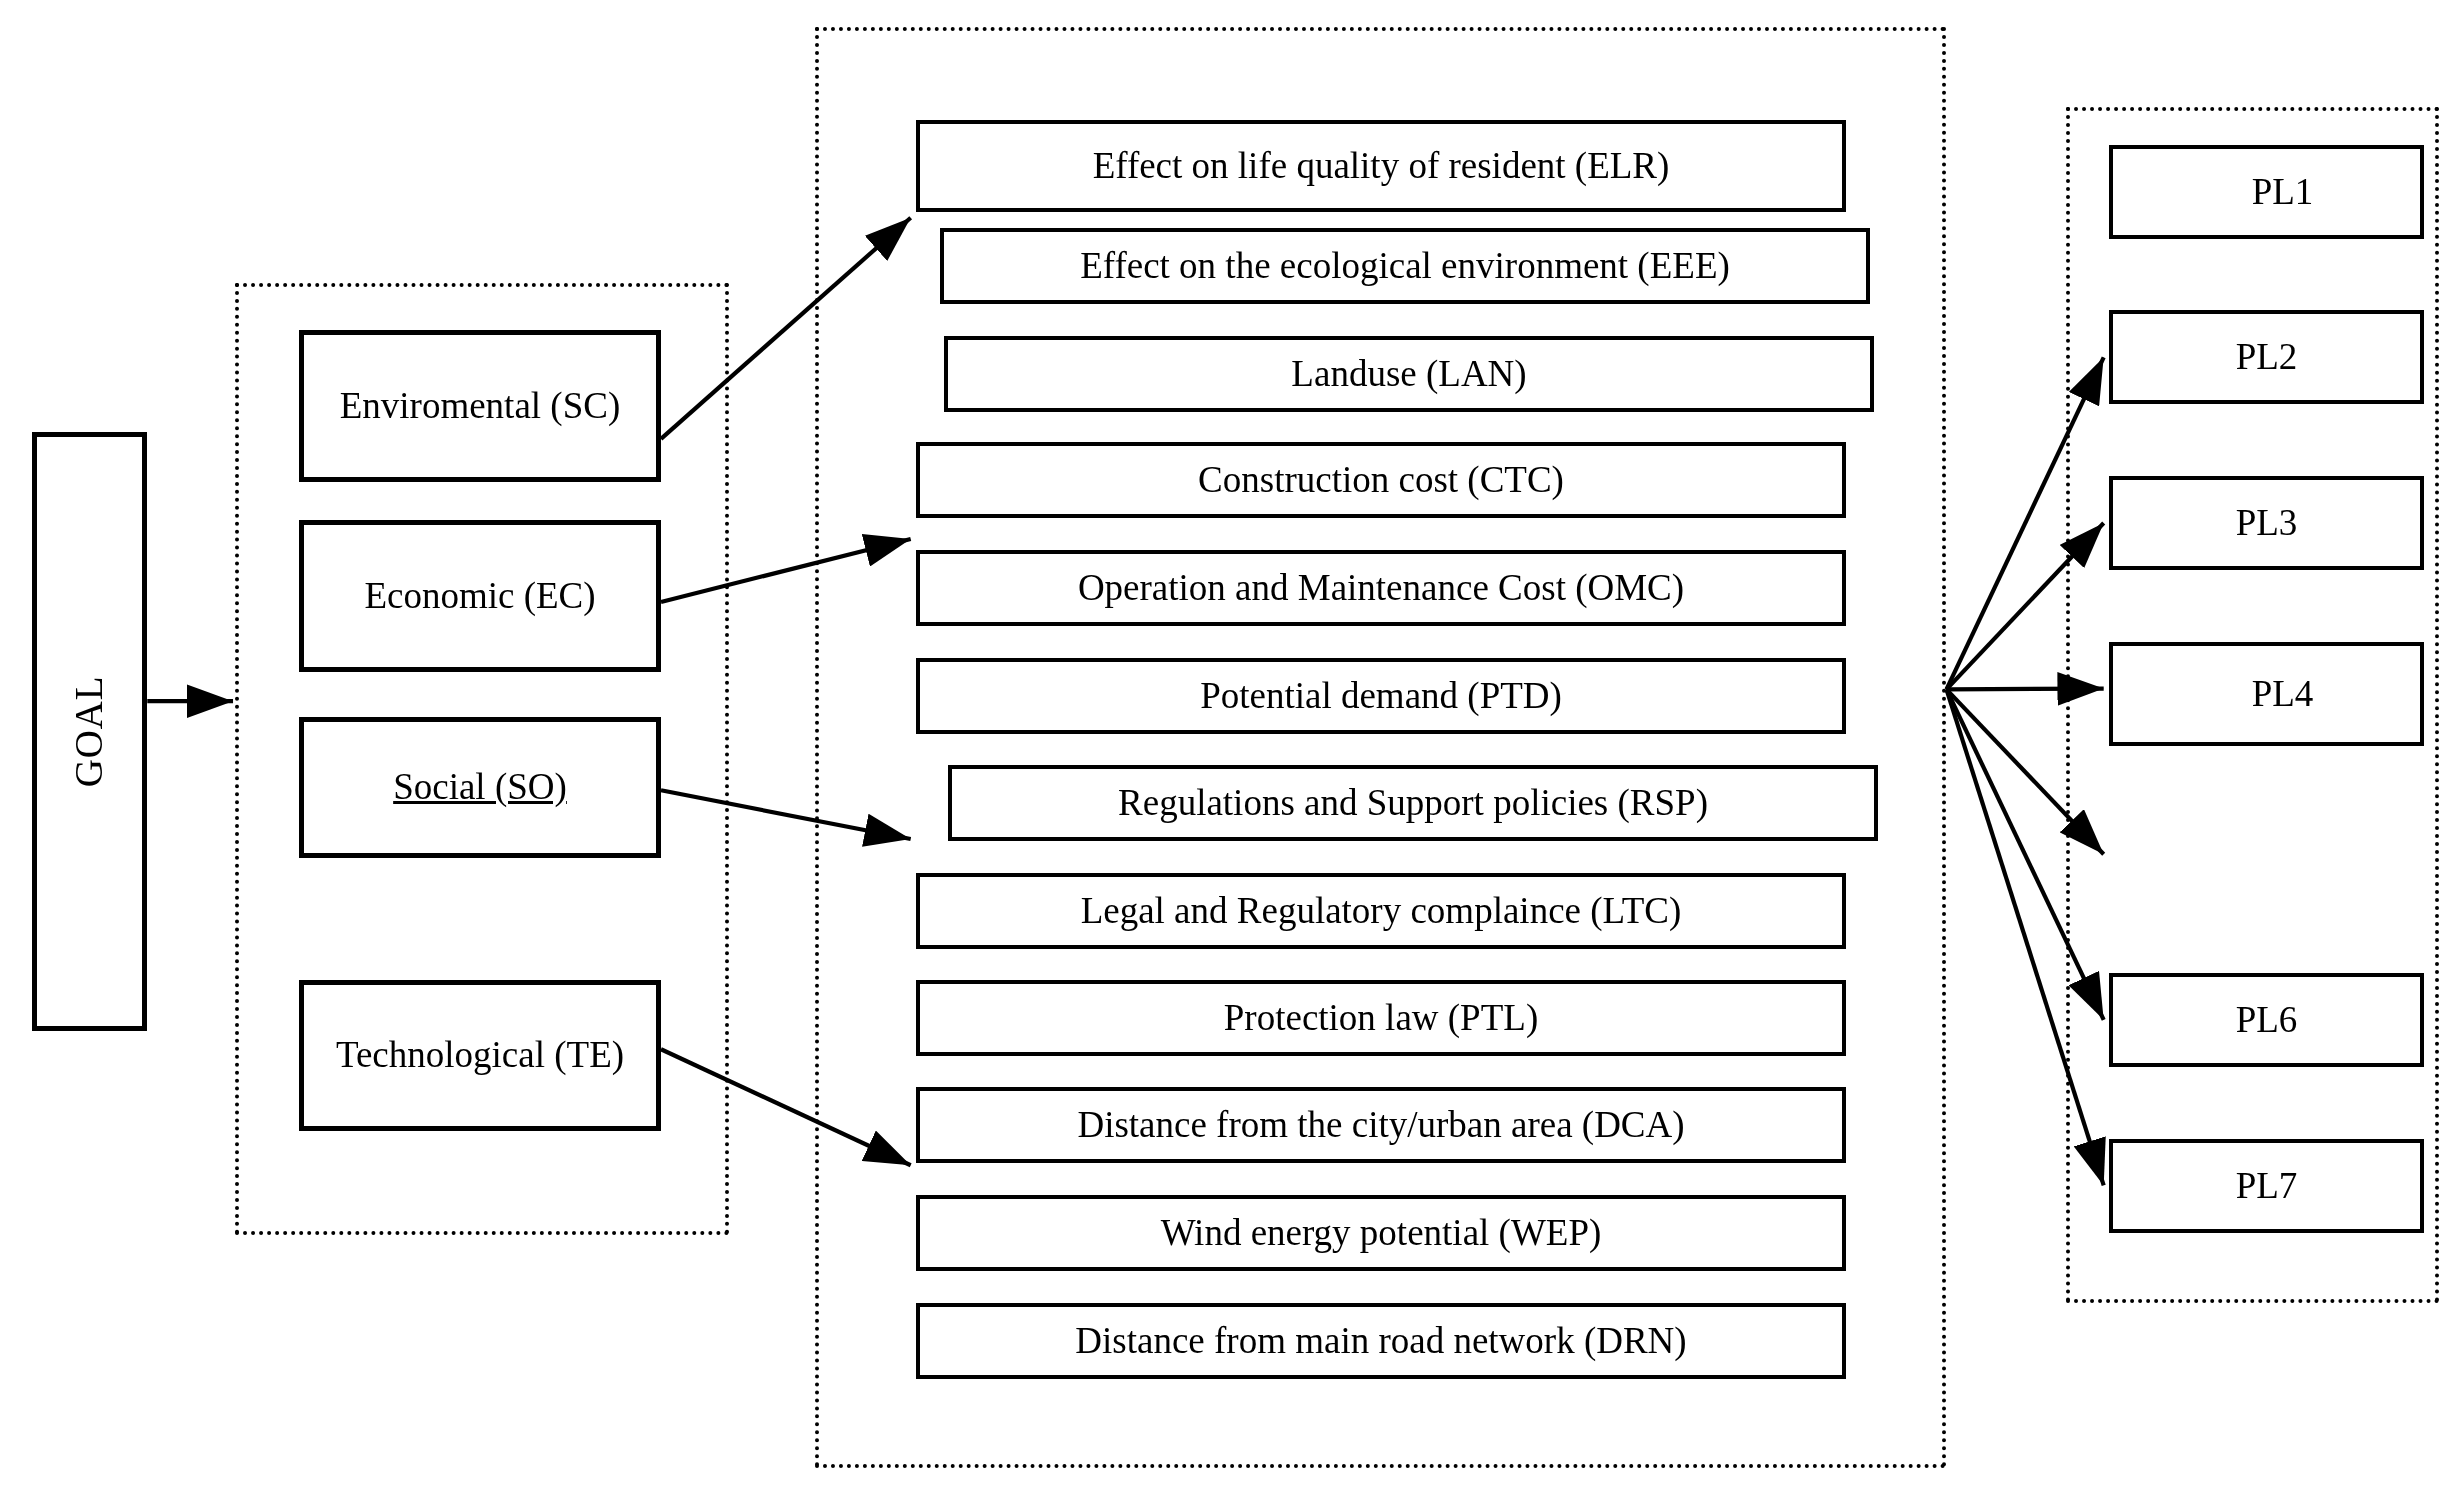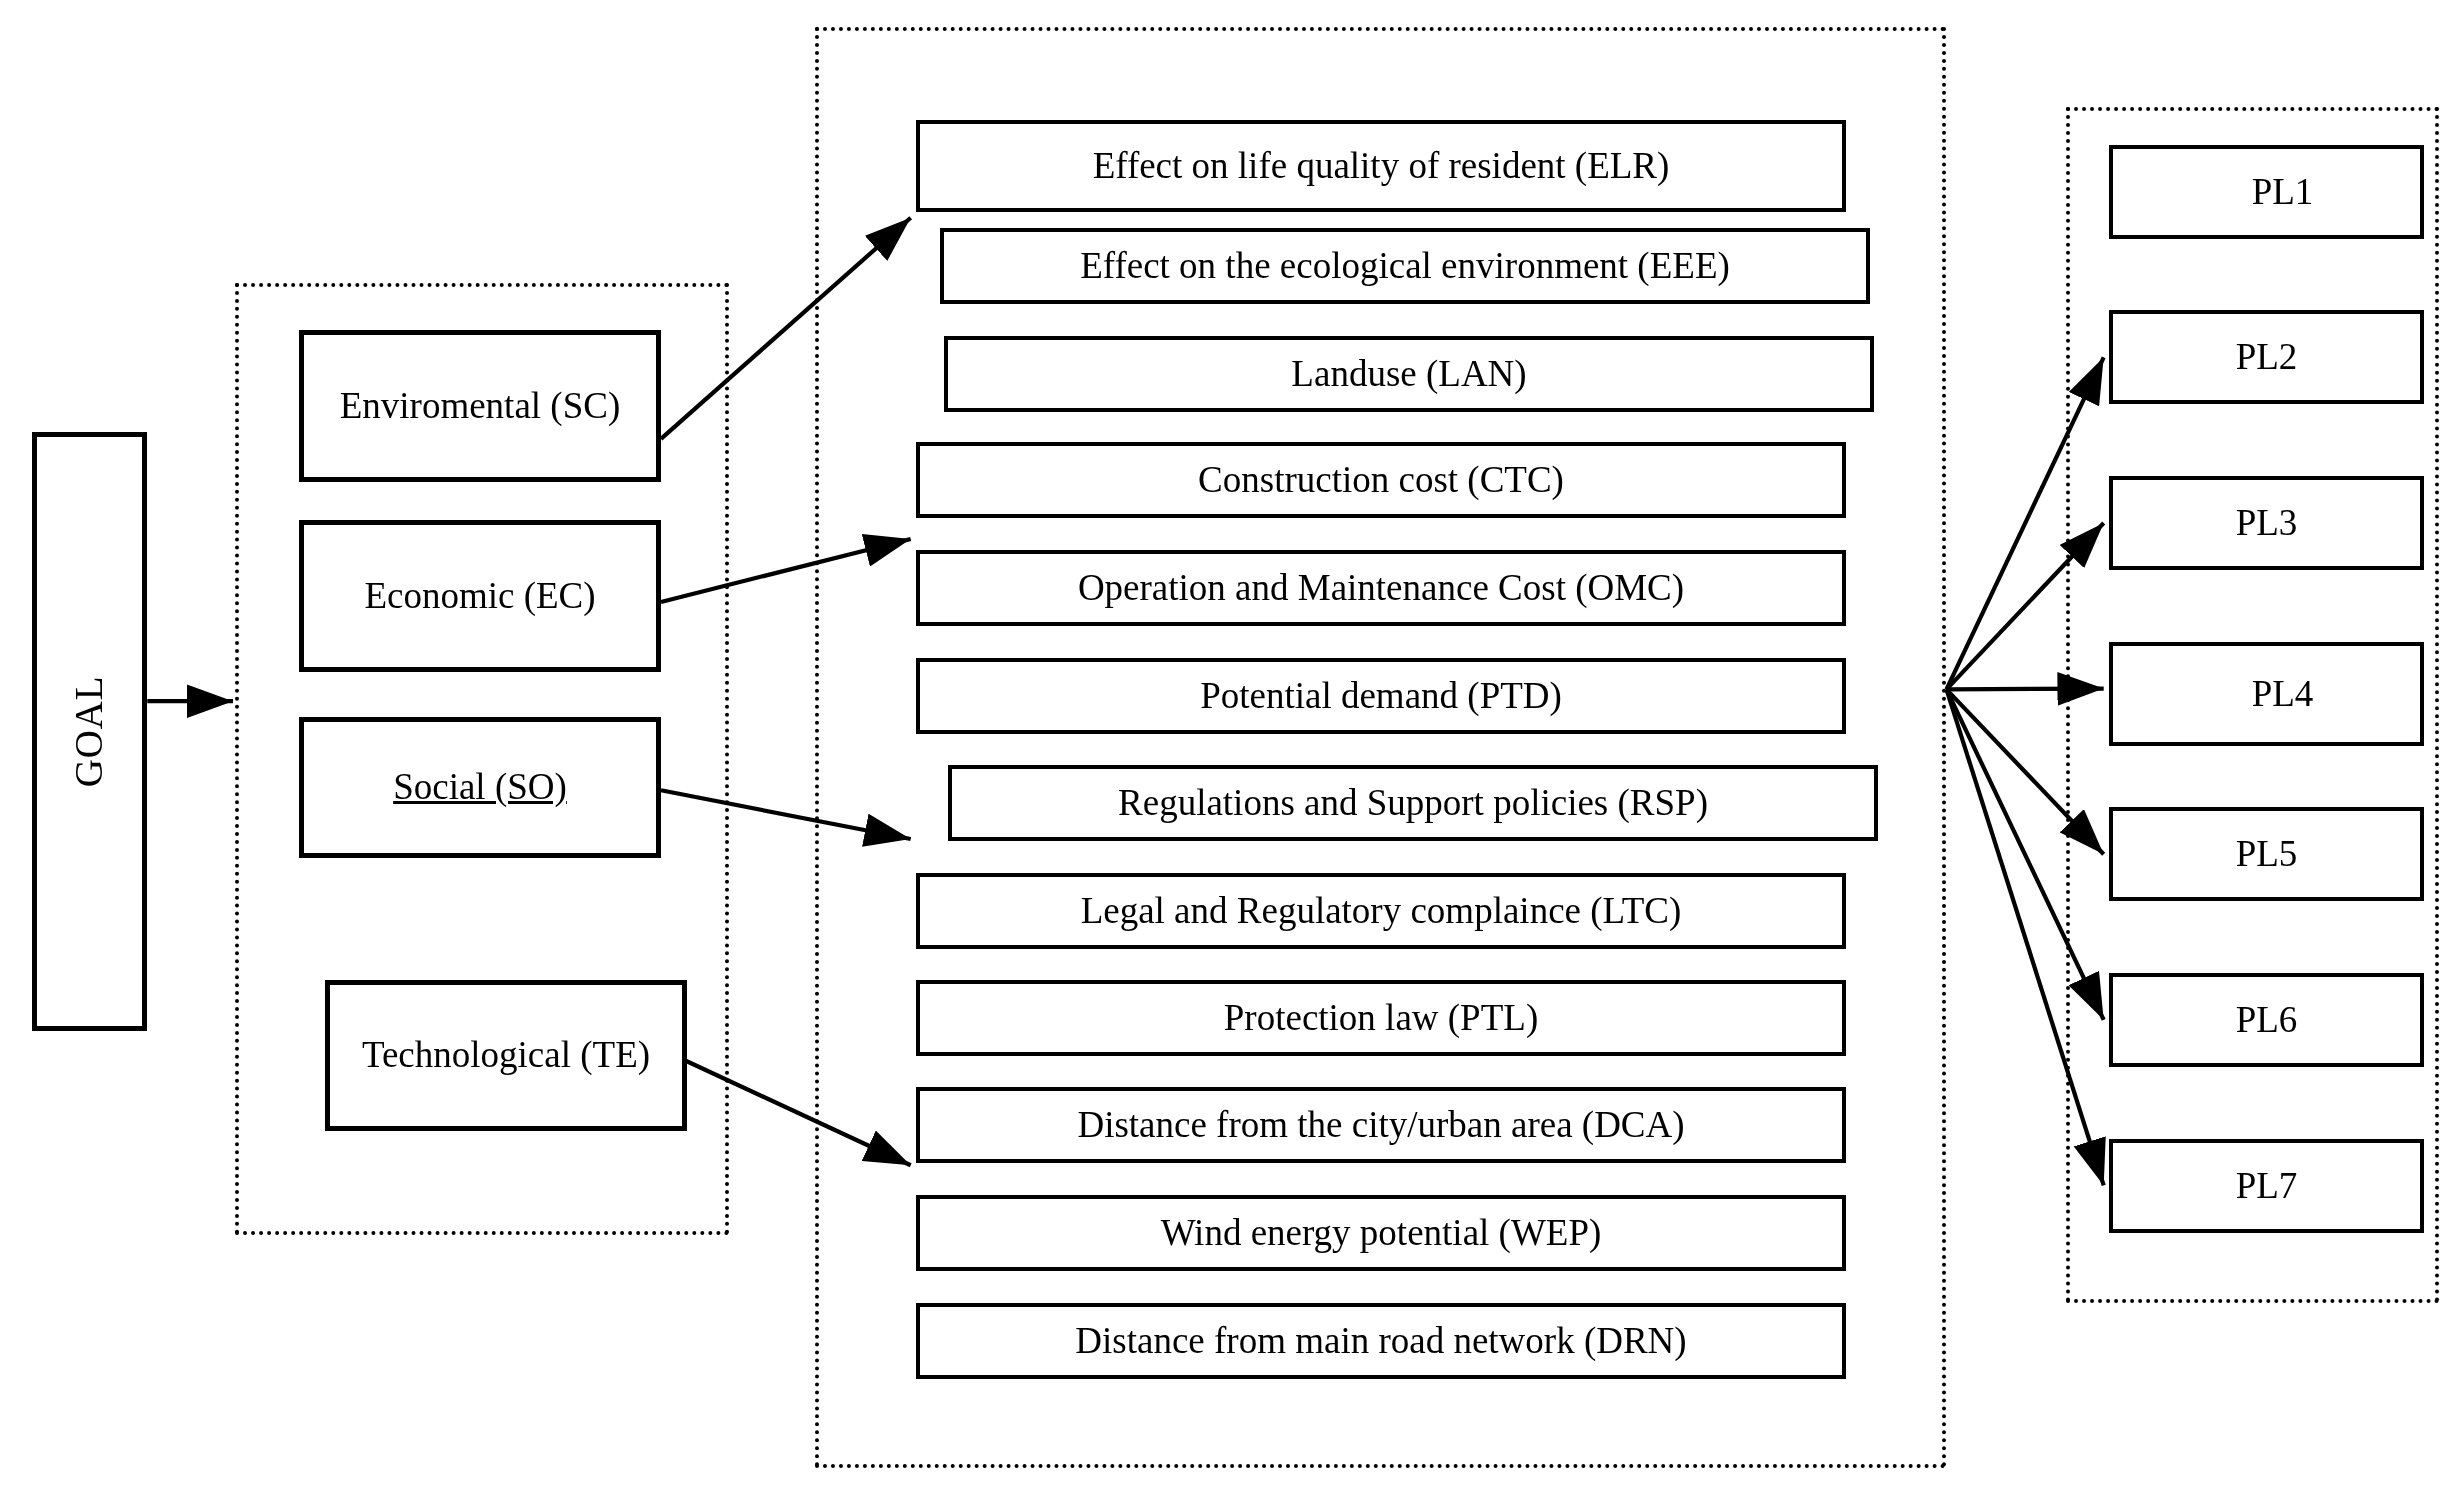--- a/index.html
+++ b/index.html
@@ -81,21 +81,21 @@
 
   <div class="node" style="left:299px; top:330px; width:362px; height:152px;">
     <span>Enviromental (SC)</span>
   </div>
   <div class="node" style="left:299px; top:520px; width:362px; height:152px;">
     <span>Economic (EC)</span>
   </div>
   <div class="node" style="left:299px; top:717px; width:362px; height:141px;text-decoration:underline;">
     <span>Social (SO)</span>
   </div>
-  <div class="node" style="left:299px; top:980px; width:362px; height:151px;margin-left:26px;">
+  <div class="node" style="left:299px; top:980px; width:362px; height:151px;">
     <span>Technological (TE)</span>
   </div>
 
   <div class="dotted-container" style="left:815px; top:27px; width:1131px; height:1441px;"></div>
 
   <div class="node sub" style="left:916px; top:120px; width:930px; height:92px;">
     <span>Effect on life quality of resident (ELR)</span>
   </div>
   <div class="node sub" style="left:940px; top:228px; width:930px; height:76px;">
     <span>Effect on the ecological environment (EEE)</span>
@@ -138,23 +138,20 @@
   </div>
   <div class="node alt" style="left:2109px; top:310px; width:315px; height:94px;">
     <span>PL2</span>
   </div>
   <div class="node alt" style="left:2109px; top:476px; width:315px; height:94px;">
     <span>PL3</span>
   </div>
   <div class="node alt" style="left:2109px; top:642px; width:315px; height:104px;padding-left:32px;">
     <span>PL4</span>
   </div>
-  <div class="node alt" style="left:2109px; top:807px; width:315px; height:94px;">
-    <span>PL5</span>
-  </div>
   <div class="node alt" style="left:2109px; top:973px; width:315px; height:94px;">
     <span>PL6</span>
   </div>
   <div class="node alt" style="left:2109px; top:1139px; width:315px; height:94px;">
     <span>PL7</span>
   </div>
 
 </div>
 
 

